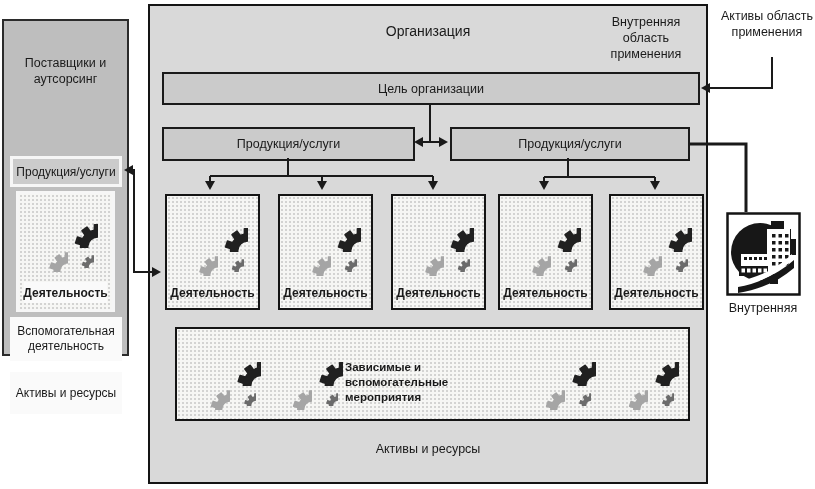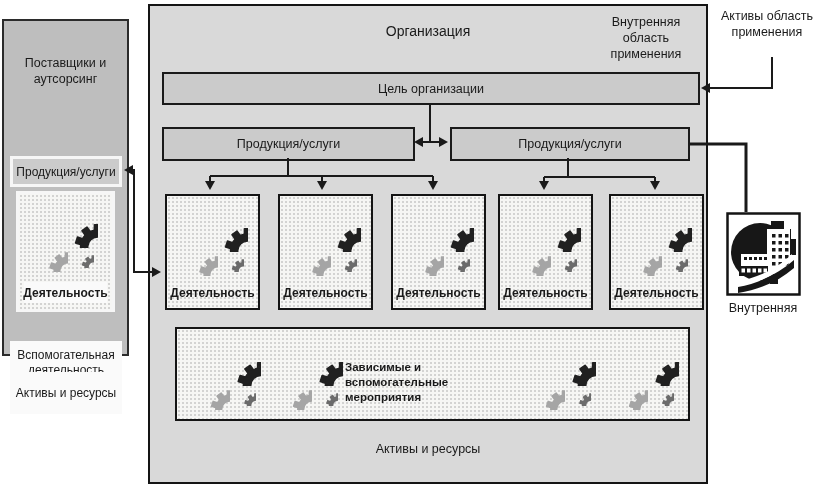--- a/index.html
+++ b/index.html
@@ -27,21 +27,21 @@
     background-size:4px 4px;
     font-weight:bold;
   }
 
   
   .sb-title{left:0;top:34px;width:100%;text-align:center;font-size:12.5px;line-height:1.3;}
   .sb-products{left:6px;top:135px;width:112px;height:31px;background:var(--box_fill);border:3px solid #f6f6f6;font-size:12px;}
   .sb-activity{left:12px;top:170px;width:99px;height:121px;border:3px solid #f6f6f6;}
   .sb-activity .label-strip{left:5px;right:5px;bottom:6px;height:21px;background:var(--white_fill);font-size:12px;}
   .sb-white{left:6px;width:112px;background:var(--white_fill);font-size:12px;line-height:1.25;}
-  .sb-aux{top:320px;height:44px;}
+  .sb-aux{top:296px;height:44px;}
   .sb-assets{top:351px;height:42px;}
 
   
   .m-title{left:0;top:17px;width:100%;text-align:center;font-size:14px;}
   .m-internal{top:8px;right:10px;width:100px;text-align:center;font-size:12.5px;line-height:1.28;}
   .m-goal{left:12px;top:66px;width:538px;height:33px;}
   .m-prod-l{left:12px;top:121px;width:253px;height:34px;}
   .m-prod-r{left:300px;top:121px;width:240px;height:34px;}
   .act-box{top:188px;width:95px;height:116px;border:2px solid #141414;}
   .act-1{left:15px;} .act-2{left:128px;} .act-3{left:241px;} .act-4{left:348px;} .act-5{left:459px;}

